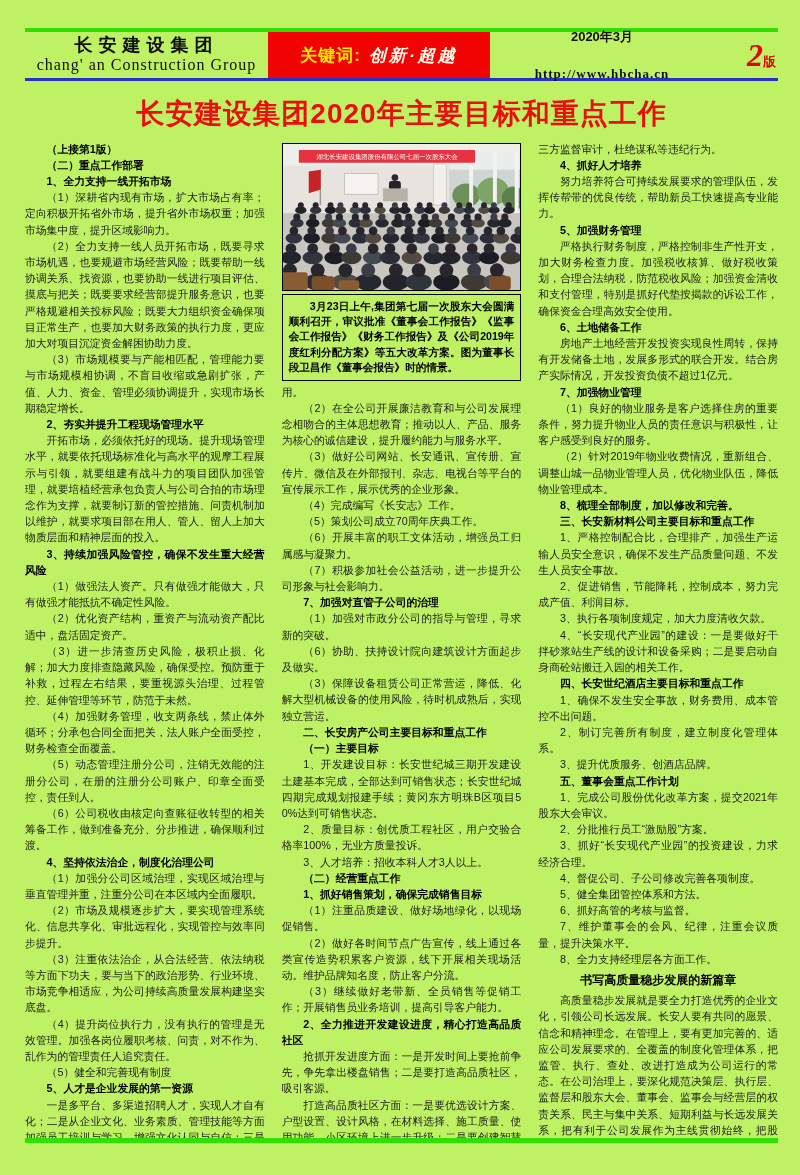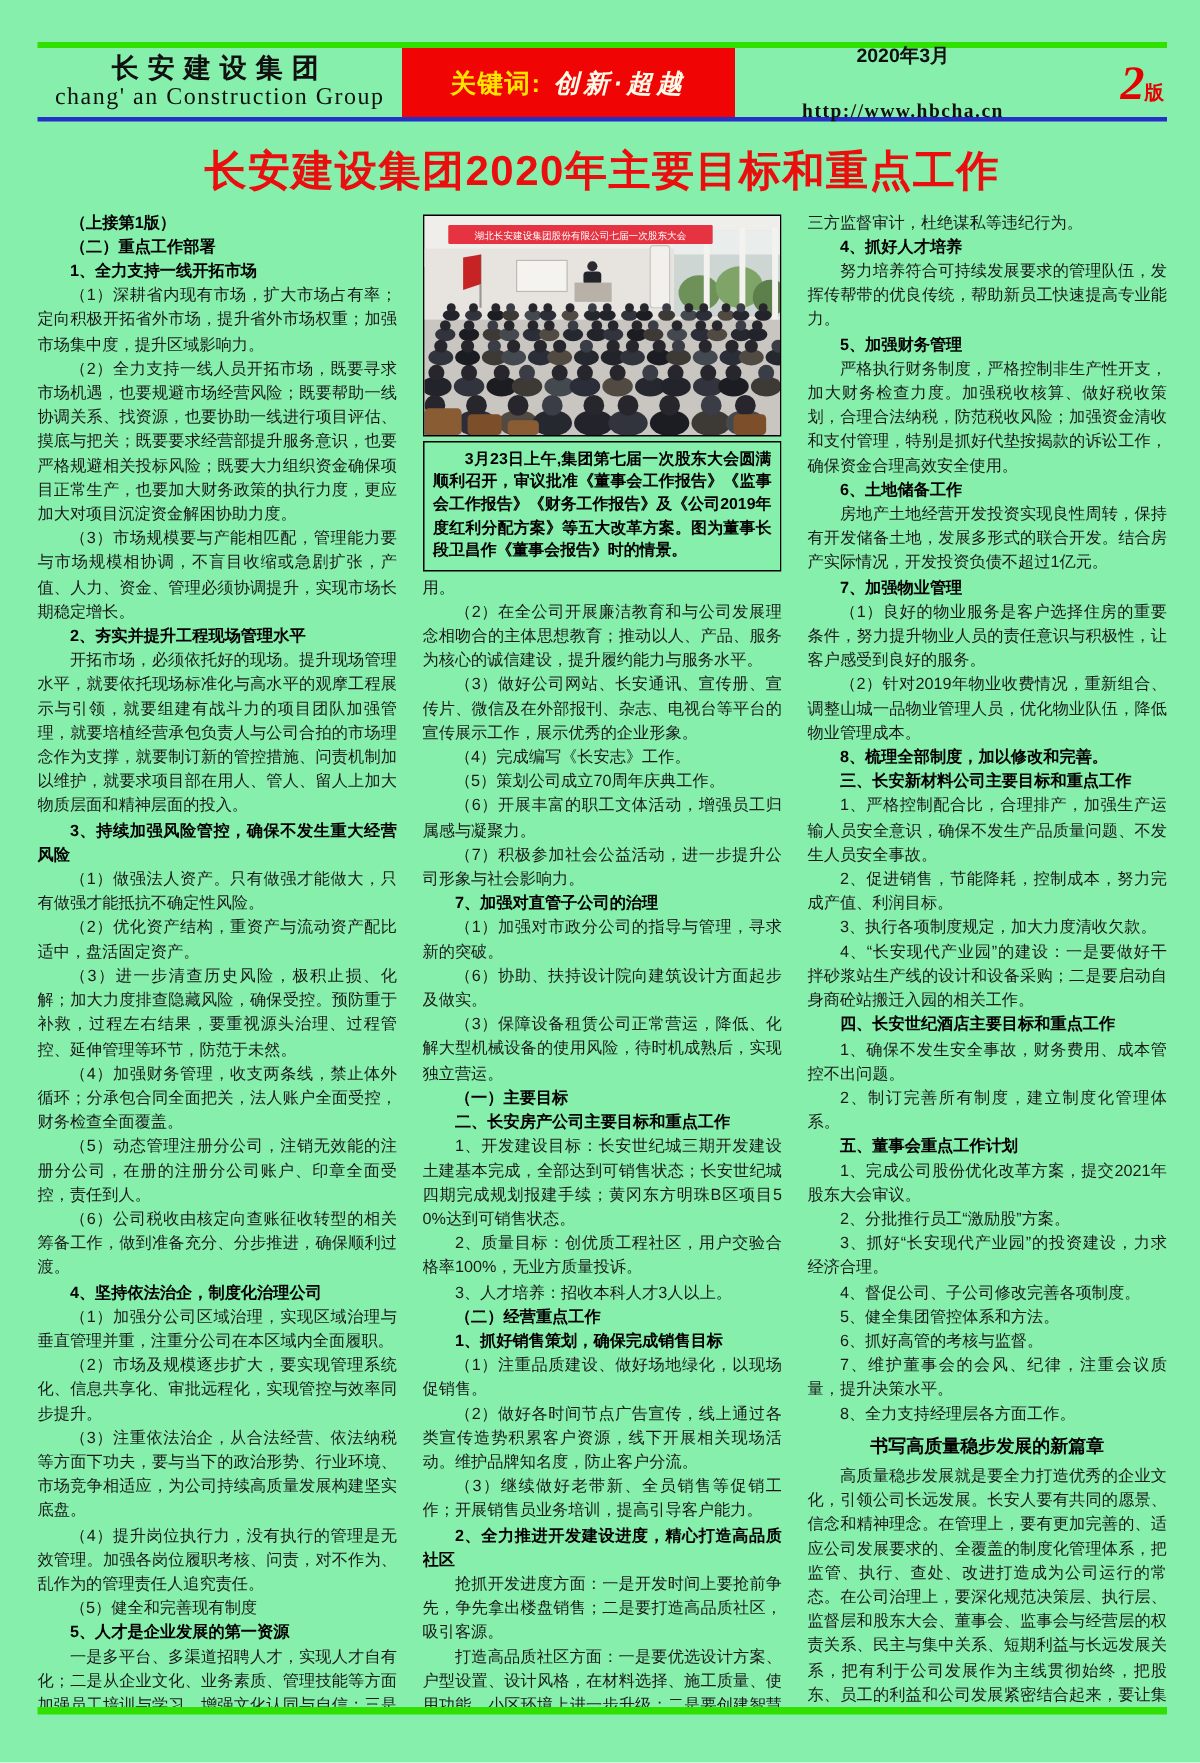--- a/index.html
+++ b/index.html
@@ -1,18 +1,18 @@
 <!DOCTYPE html>
 <html lang="zh"><head>
 <meta charset="utf-8">
 <style>
   html,body{margin:0;padding:0;background:#ffffff;}
   .page{
     position:relative;width:800px;height:1175px;margin:0 auto;
-    background:#86efac;box-sizing:border-box;
+    background:#bef264;box-sizing:border-box;
     padding:28px 22px 0 25px;overflow:hidden;
     font-family:"Liberation Sans","DejaVu Sans",sans-serif;
     color:#1a1a1a;
   }
   
   .rule{width:100%;}
   .rule.green{height:4px;background:#2fe000;}
   .rule.blue{height:3px;background:#2430c8;}
   .mast{display:flex;align-items:stretch;height:46px;}
   .mast-left{width:243px;display:flex;flex-direction:column;justify-content:center;align-items:center;}
@@ -306,22 +306,22 @@
           <p class="para p">（2）在全公司开展廉洁教育和与公司发展理念相吻合的主体思想教育；推动以人、产品、服务为核心的诚信建设，提升履约能力与服务水平。</p>
           <p class="para p">（3）做好公司网站、长安通讯、宣传册、宣传片、微信及在外部报刊、杂志、电视台等平台的宣传展示工作，展示优秀的企业形象。</p>
           <p class="para p">（4）完成编写《长安志》工作。</p>
           <p class="para p">（5）策划公司成立70周年庆典工作。</p>
           <p class="para p">（6）开展丰富的职工文体活动，增强员工归属感与凝聚力。</p>
           <p class="para p">（7）积极参加社会公益活动，进一步提升公司形象与社会影响力。</p>
           <p class="para h">7、加强对直管子公司的治理</p>
           <p class="para p">（1）加强对市政分公司的指导与管理，寻求新的突破。</p>
           <p class="para p">（6）协助、扶持设计院向建筑设计方面起步及做实。</p>
           <p class="para p">（3）保障设备租赁公司正常营运，降低、化解大型机械设备的使用风险，待时机成熟后，实现独立营运。</p>
+          <p class="para h">二、长安房产公司主要目标和重点工作</p>
           <p class="para h">（一）主要目标</p>
-          <p class="para h">二、长安房产公司主要目标和重点工作</p>
           <p class="para p">1、开发建设目标：长安世纪城三期开发建设土建基本完成，全部达到可销售状态；长安世纪城四期完成规划报建手续；黄冈东方明珠B区项目50%达到可销售状态。</p>
           <p class="para p">2、质量目标：创优质工程社区，用户交验合格率100%，无业方质量投诉。</p>
           <p class="para p">3、人才培养：招收本科人才3人以上。</p>
           <p class="para h">（二）经营重点工作</p>
           <p class="para h">1、抓好销售策划，确保完成销售目标</p>
           <p class="para p">（1）注重品质建设、做好场地绿化，以现场促销售。</p>
           <p class="para p">（2）做好各时间节点广告宣传，线上通过各类宣传造势积累客户资源，线下开展相关现场活动。维护品牌知名度，防止客户分流。</p>
           <p class="para p">（3）继续做好老带新、全员销售等促销工作；开展销售员业务培训，提高引导客户能力。</p>
           <p class="para h">2、全力推进开发建设进度，精心打造高品质社区</p>
           <p class="para p">抢抓开发进度方面：一是开发时间上要抢前争先，争先拿出楼盘销售；二是要打造高品质社区，吸引客源。</p>
@@ -342,20 +342,21 @@
         <p class="para p">（2）针对2019年物业收费情况，重新组合、调整山城一品物业管理人员，优化物业队伍，降低物业管理成本。</p>
         <p class="para h">8、梳理全部制度，加以修改和完善。</p>
         <p class="para h">三、长安新材料公司主要目标和重点工作</p>
         <p class="para p">1、严格控制配合比，合理排产，加强生产运输人员安全意识，确保不发生产品质量问题、不发生人员安全事故。</p>
         <p class="para p">2、促进销售，节能降耗，控制成本，努力完成产值、利润目标。</p>
         <p class="para p">3、执行各项制度规定，加大力度清收欠款。</p>
         <p class="para p">4、“长安现代产业园”的建设：一是要做好干拌砂浆站生产线的设计和设备采购；二是要启动自身商砼站搬迁入园的相关工作。</p>
         <p class="para h">四、长安世纪酒店主要目标和重点工作</p>
         <p class="para p">1、确保不发生安全事故，财务费用、成本管控不出问题。</p>
         <p class="para p">2、制订完善所有制度，建立制度化管理体系。</p>
+        <p class="para p">3、提升优质服务、创酒店品牌。</p>
         <p class="para h">五、董事会重点工作计划</p>
         <p class="para p">1、完成公司股份优化改革方案，提交2021年股东大会审议。</p>
         <p class="para p">2、分批推行员工“激励股”方案。</p>
         <p class="para p">3、抓好“长安现代产业园”的投资建设，力求经济合理。</p>
         <p class="para p">4、督促公司、子公司修改完善各项制度。</p>
         <p class="para p">5、健全集团管控体系和方法。</p>
         <p class="para p">6、抓好高管的考核与监督。</p>
         <p class="para p">7、维护董事会的会风、纪律，注重会议质量，提升决策水平。</p>
         <p class="para p">8、全力支持经理层各方面工作。</p>
         <p class="para ctr">书写高质量稳步发展的新篇章</p>

